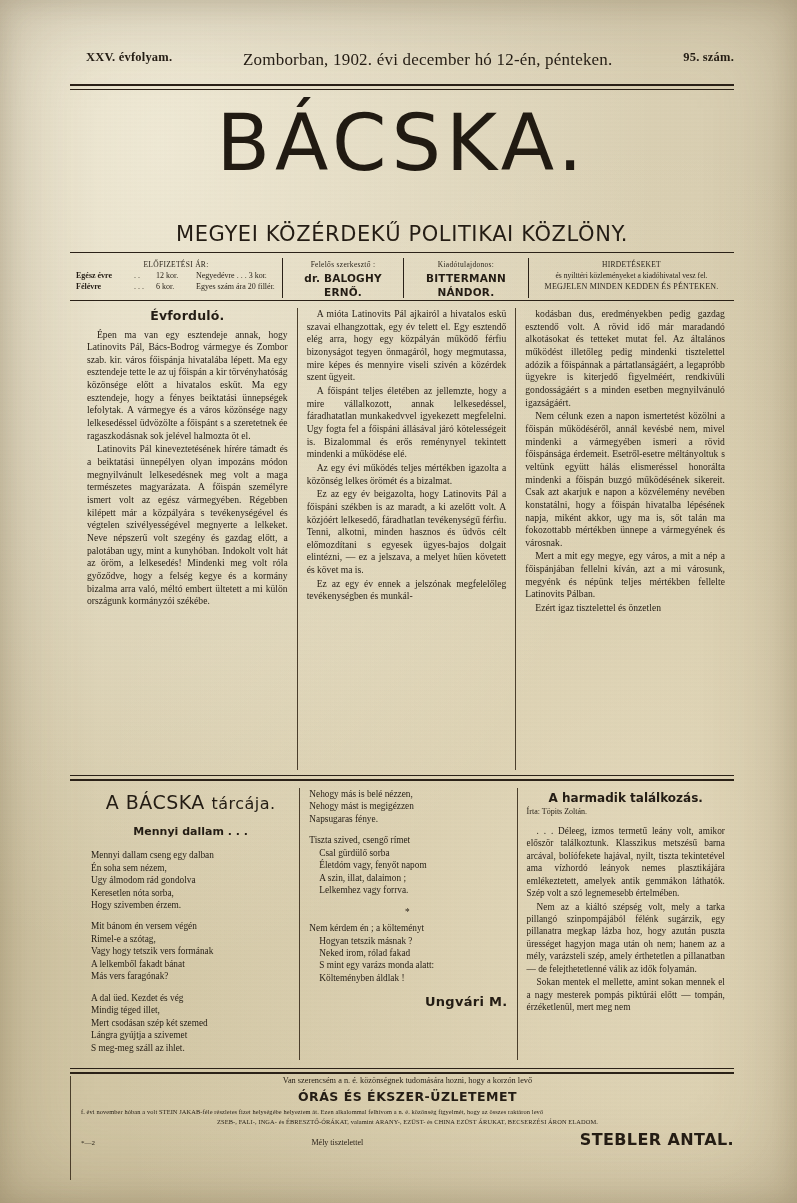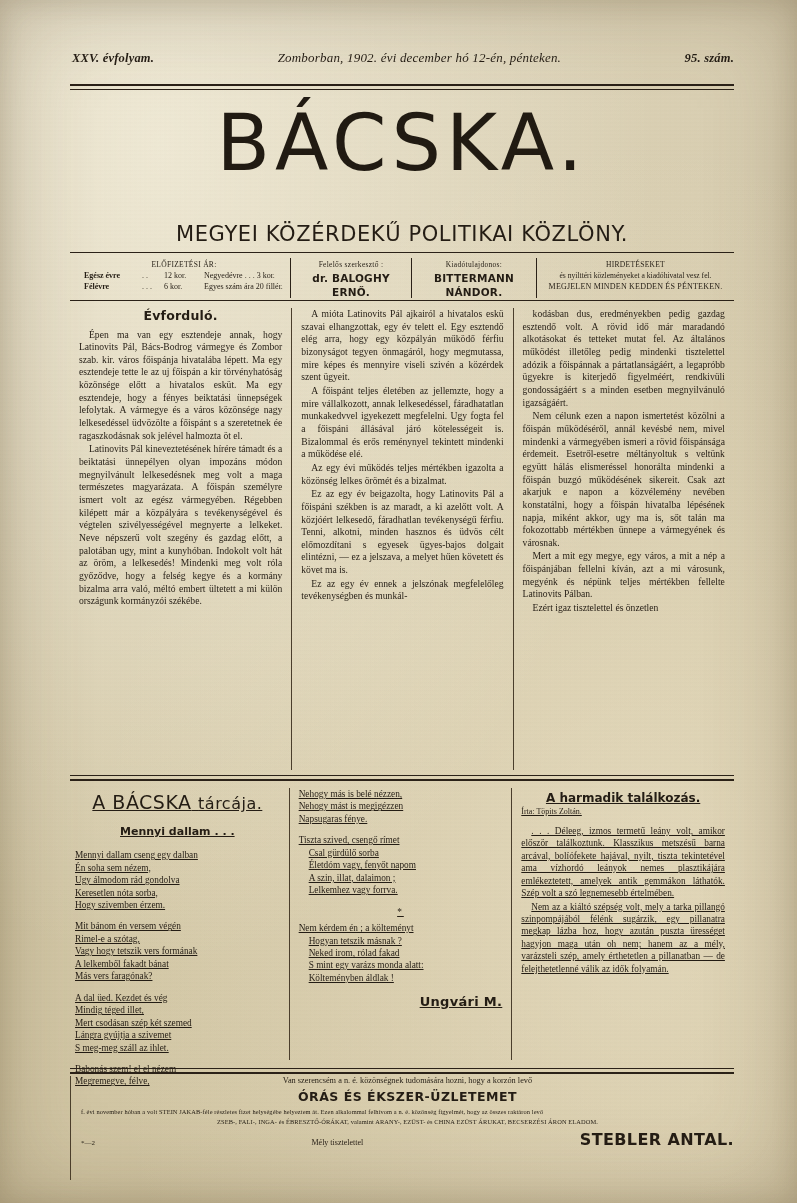--- a/index.html
+++ b/index.html
@@ -43,30 +43,29 @@
     left: 62px;
     top: 0;
     width: 680px;
     height: 1203px;
   }
 
   
   .issueline {
     position: absolute;
     top: 50px;
-    left: 10px;
+    left: 24px;
     right: 8px;
     display: flex;
     justify-content: space-between;
-    align-items: flex-end;
+    align-items: flex-start;
     font-size: 12.5px;
     letter-spacing: .2px;
-    font-style: italic;
-  }
-  .issueline .mid { font-size: 13px; }
+  }
+  .issueline .mid { font-size: 17px; }
   .issueline .vol, .issueline .num { font-weight: bold; }
 
   .rule-thick {
     position: absolute;
     left: 8px; right: 8px;
     border-top: 2.2px solid #2a2118;
   }
   .rule-thin {
     position: absolute;
     left: 8px; right: 8px;
@@ -92,21 +91,21 @@
     text-align: center;
     font-family: "DejaVu Sans", sans-serif;
     font-size: 21px;
     letter-spacing: .6px;
   }
 
   
   .infobar {
     position: absolute;
     top: 258px;
-    left: 16px;
+    left: 8px;
     right: 8px;
     height: 40px;
     display: flex;
     font-size: 8.5px;
     line-height: 1.35;
   }
   .infocell {
     padding: 2px 6px 0 6px;
     text-align: center;
   }
@@ -128,21 +127,21 @@
   .price-row { display: flex; font-size: 8px; }
   .price-row .lbl { font-weight: bold; width: 58px; }
   .price-row .dots { flex: 0 0 22px; }
   .price-row .v1 { width: 40px; }
   .price-row .v2 { flex: 1; }
 
   
   .cols {
     position: absolute;
     top: 308px;
-    left: 8px;
+    left: 16px;
     right: 8px;
     height: 462px;
     display: flex;
     gap: 0;
   }
   .col {
     width: 33.33%;
     padding: 0 9px;
     box-sizing: border-box;
     font-size: 9.6px;
@@ -159,25 +158,24 @@
     font-size: 12.5px;
     text-align: center;
     margin: 0 0 4px 0;
     letter-spacing: .2px;
   }
 
   
   .feuilleton {
     position: absolute;
     top: 788px;
-    left: 4px;
+    left: 20px;
     right: 8px;
     height: 272px;
     display: flex;
-    text-decoration: underline;
   }
   .fcol {
     width: 33.33%;
     padding: 0 9px;
     box-sizing: border-box;
     font-size: 9.3px;
     line-height: 1.34;
   }
   .fcol + .fcol { border-left: 1px solid #4a3e2c; }
   .fhead {
@@ -382,24 +380,20 @@
           <div>A lelkemből fakadt bánat</div>
           <div>Más vers faragónak?</div>
         </div>
         <div class="stanza">
           <div>A dal üed. Kezdet és vég</div>
           <div>Mindig téged illet,</div>
           <div>Mert csodásan szép két szemed</div>
           <div>Lángra gyújtja a szivemet</div>
           <div>S meg-meg száll az ihlet.</div>
         </div>
-        <div class="stanza">
-          <div>Babonás szem! el el nézem</div>
-          <div>Megremegve, félve,</div>
-        </div>
       </div>
 
       <div class="fcol">
         <div class="stanza">
           <div>Nehogy más is belé nézzen,</div>
           <div>Nehogy mást is megigézzen</div>
           <div>Napsugaras fénye.</div>
         </div>
         <div class="stanza indent">
           <div class="n">Tiszta szived, csengő rímet</div>
@@ -417,20 +411,21 @@
           <div>Költeményben áldlak !</div>
         </div>
         <div class="sig">Ungvári M.</div>
       </div>
 
       <div class="fcol">
         <div class="art-title">A harmadik találkozás.</div>
         <div class="art-by">Írta: Töpits Zoltán.</div>
         <p>. . . Déleeg, izmos termetű leány volt, amikor először találkoztunk. Klasszikus metszésű barna arcával, bolíófekete hajával, nyilt, tiszta tekintetével ama vízhordó leányok nemes plasztikájára emlékeztetett, amelyek antik gemmákon láthatók. Szép volt a szó legnemesebb értelmében.</p>
         <p>Nem az a kiáltó szépség volt, mely a tarka pillangó szinpompájából félénk sugárzik, egy pillanatra megkap lázba hoz, hogy azután puszta ürességet hagyjon maga után oh nem; hanem az a mély, varázsteli szép, amely érthetetlen a pillanatban — de felejthetetlenné válik az idők folyamán.</p>
+        <p>Sokan mentek el mellette, amint sokan mennek el a nagy mesterek pompás piktúrái előtt — tompán, érzéketlenül, mert meg nem</p>
       </div>
     </div>
 
     <div class="rule-thin" style="top:1068px;"></div>
     <div class="rule-thick" style="top:1072px;"></div>
 
     <div class="adzone">
       <div class="adright">
         <p class="centered">Van szerencsém a n. é. közönségnek tudomására hozni, hogy a korzón levő</p>
         <div class="ad-big">ÓRÁS ÉS ÉKSZER-ÜZLETEMET</div>

